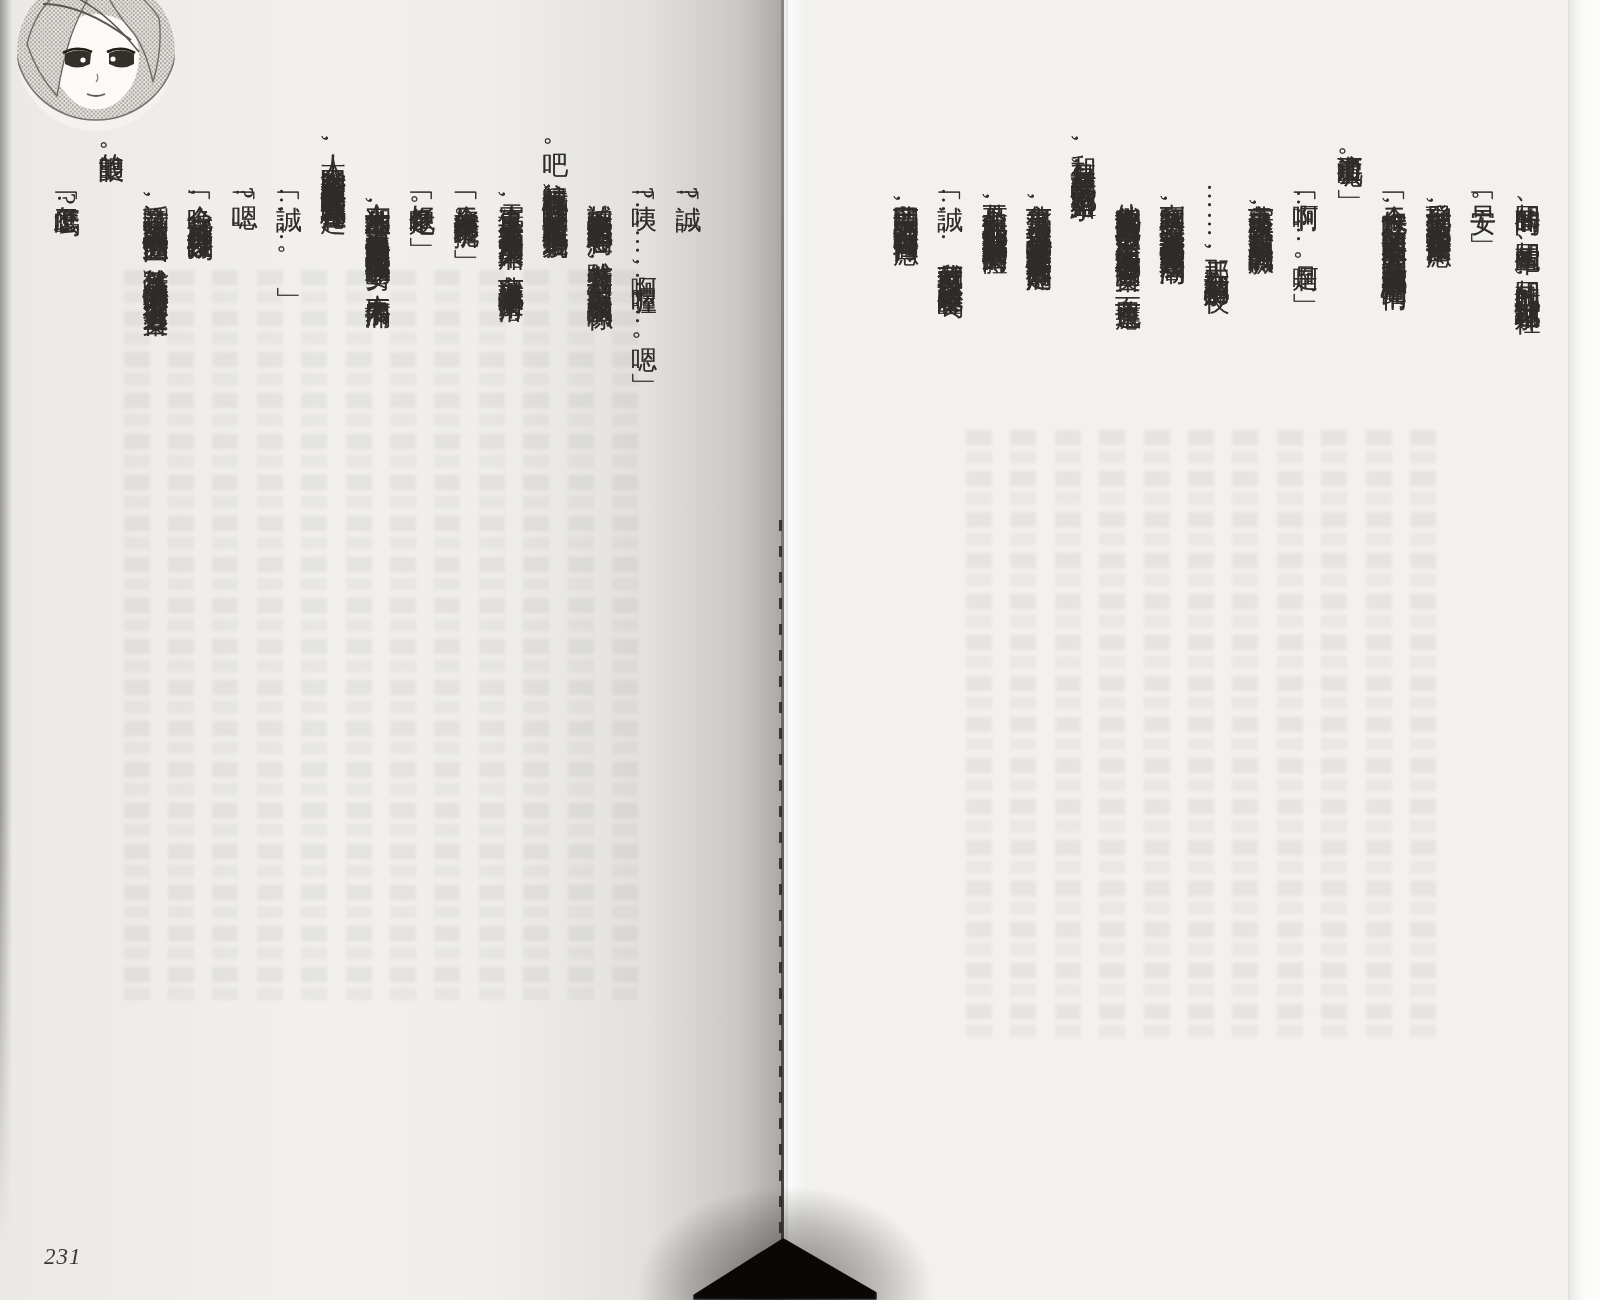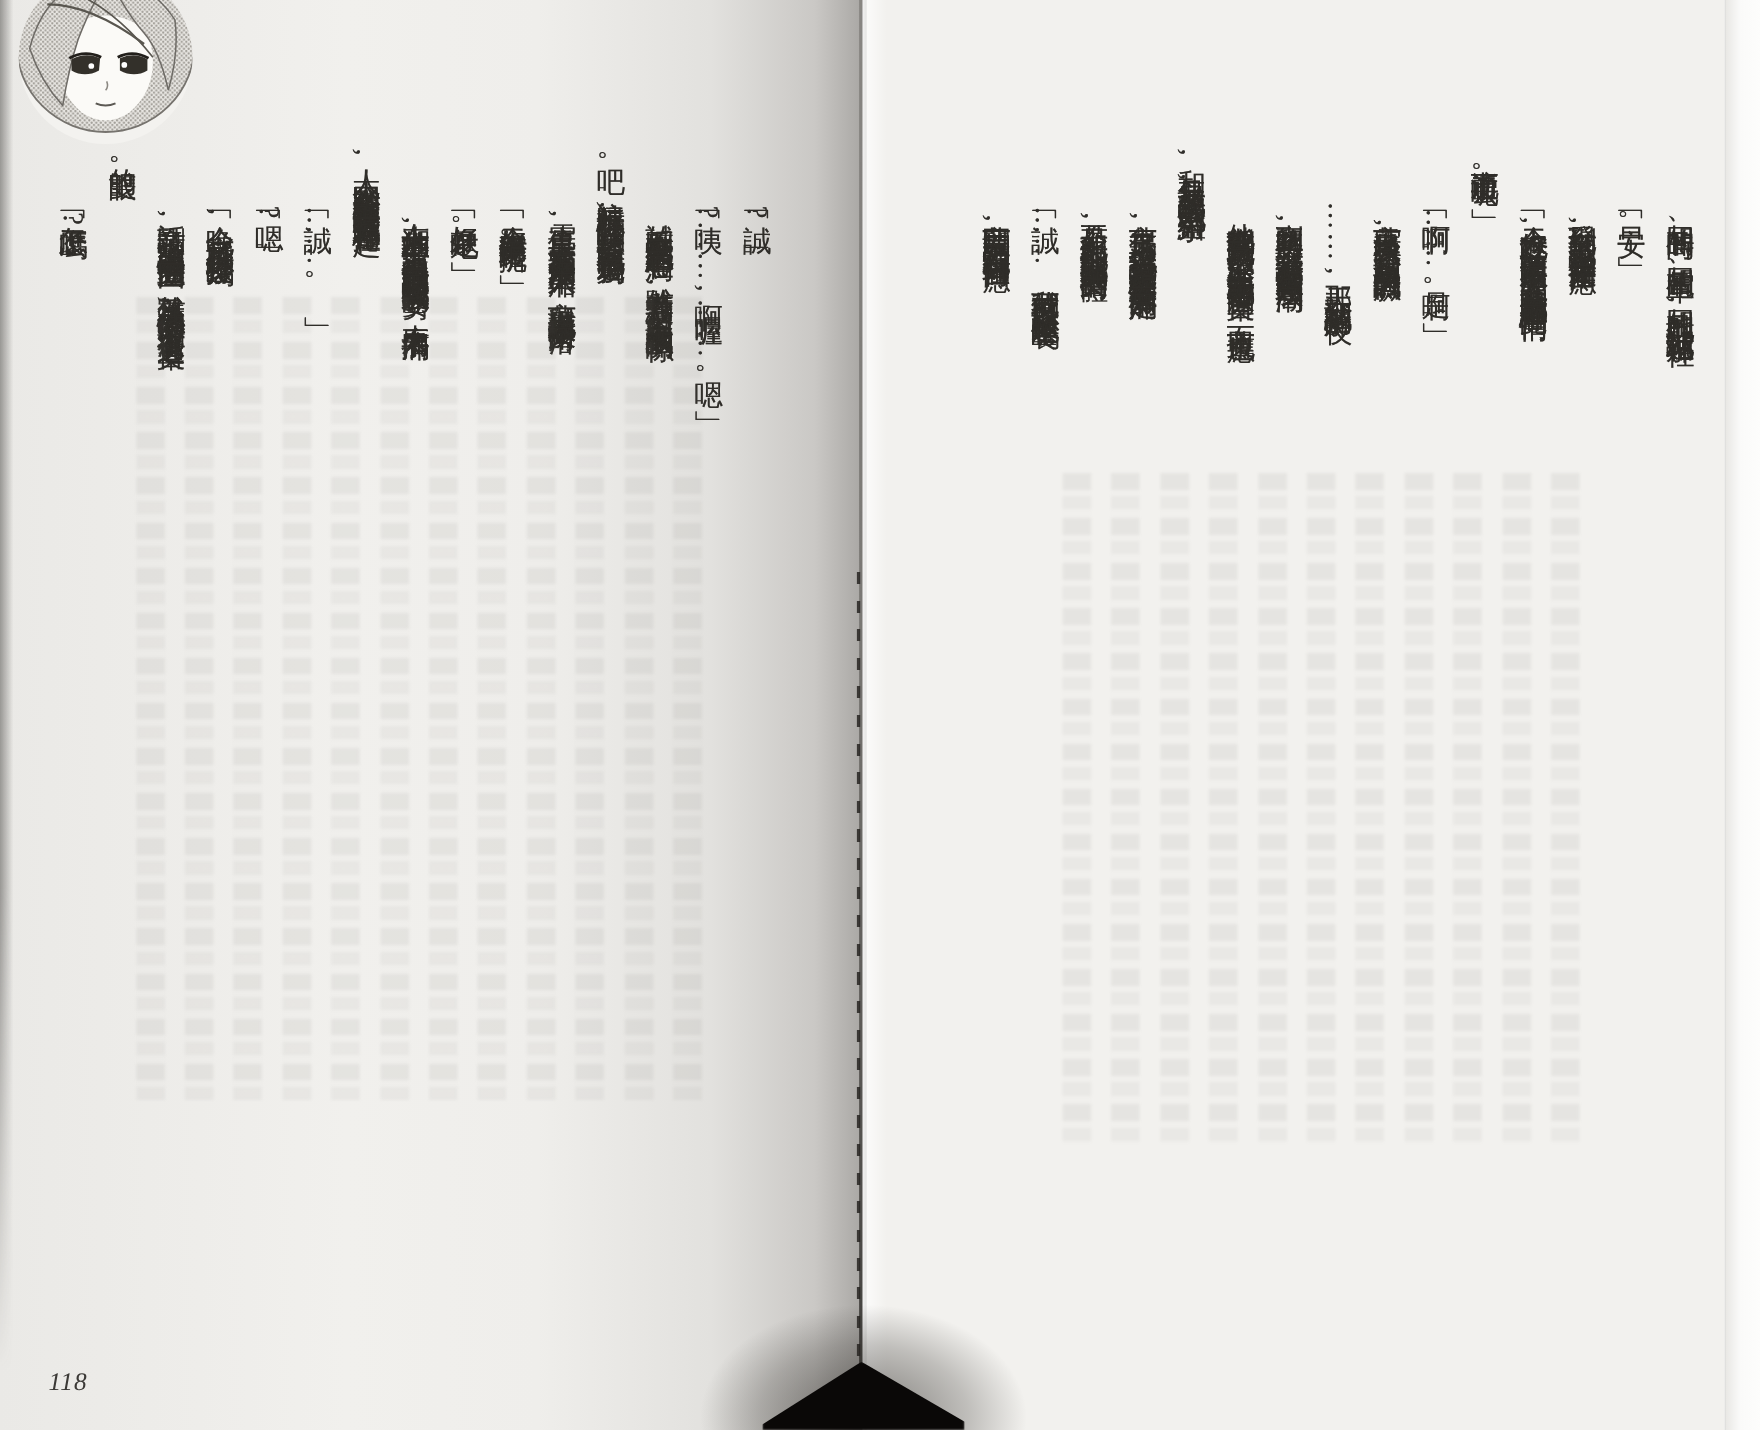--- a/index.html
+++ b/index.html
@@ -113,21 +113,21 @@
         <path d="M50,79 q14,-8 29,-1" fill="none" stroke="#221f1b" stroke-width="2.6"></path>
         <circle cx="70" cy="86" r="2.6" fill="#ffffff"></circle>
         <path d="M96,79 q13,-6 25,1 l0,10 q-12,7 -25,0 Z" fill="#33302a"></path>
         <path d="M94,78 q14,-7 28,1" fill="none" stroke="#221f1b" stroke-width="2.6"></path>
         <circle cx="100" cy="85" r="2.6" fill="#ffffff"></circle>
         <path d="M84,100 q2,5 -1,8" fill="none" stroke="#8a8781" stroke-width="1.4"></path>
         <path d="M74,120 q9,4 18,0" fill="none" stroke="#5c5954" stroke-width="1.8"></path>
       </g>
     </svg>
     <div id="cols-left"></div>
-    <div class="pagenum pagenum-left">118</div>
+    <div class="pagenum pagenum-left">231</div>
   <div class="vcol indent" style="left: 666px;">「誠?」</div>
       <div class="vcol indent" style="left: 621.6px;">「咦?……啊,喔喔……嗯。」</div>
       <div class="vcol indent" style="left: 577.2px;">誠的反應完全顯示出他的心不在焉。雖然有點寂寞,但一定是因為誠太累的關係</div>
       <div class="vcol" style="left: 532.8px;">吧。這時候就不該任性吵鬧,只要靜靜地陪在他身邊就夠了。</div>
       <div class="vcol indent" style="left: 488.4px;">電車停靠,大量乘客有如潮水般湧入車廂。言葉與誠也被順勢擠向角落。</div>
       <div class="vcol indent" style="left: 444px;">「今天好像比平常更擠呢。」</div>
       <div class="vcol indent" style="left: 399.6px;">「好像是吧。」</div>
       <div class="vcol indent" style="left: 355.2px;">在人潮的推擠下,言葉不由得偎向誠的胸口形成極其曖昧的姿勢。車廂內擠滿了</div>
       <div class="vcol" style="left: 310.8px;">人,兩人緊密貼合的程度幾乎連呼吐出的氣息都撞在一起。</div>
       <div class="vcol indent" style="left: 266.4px;">「誠……。」</div>

